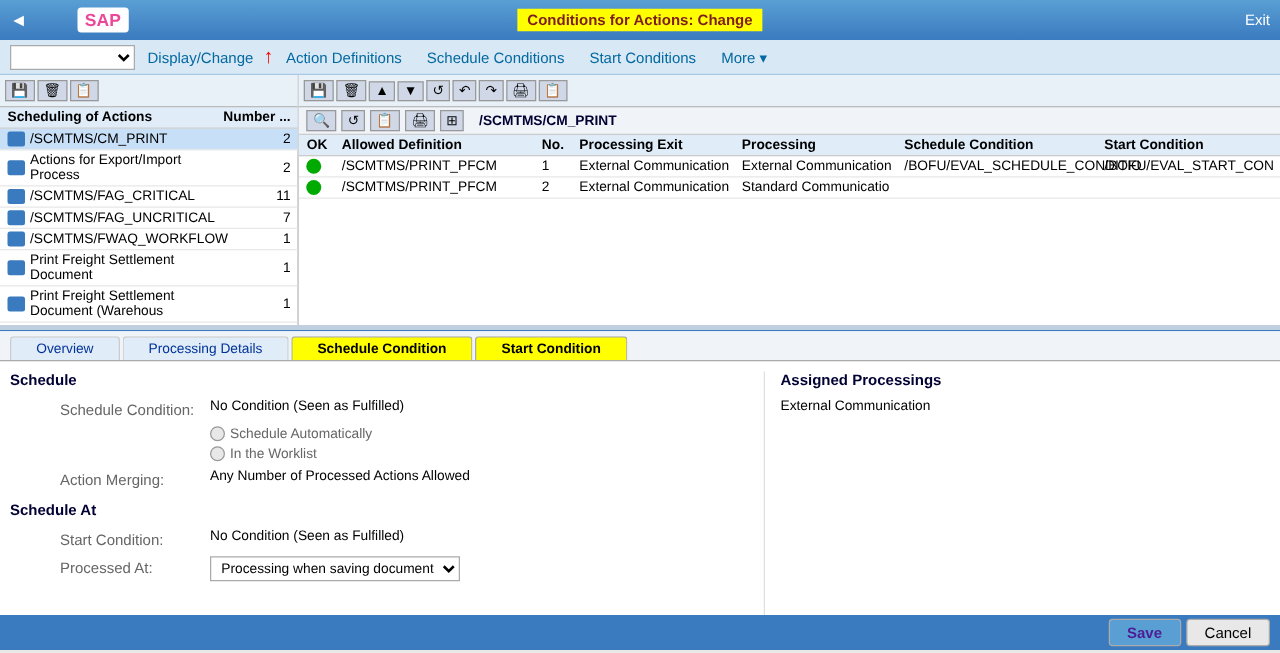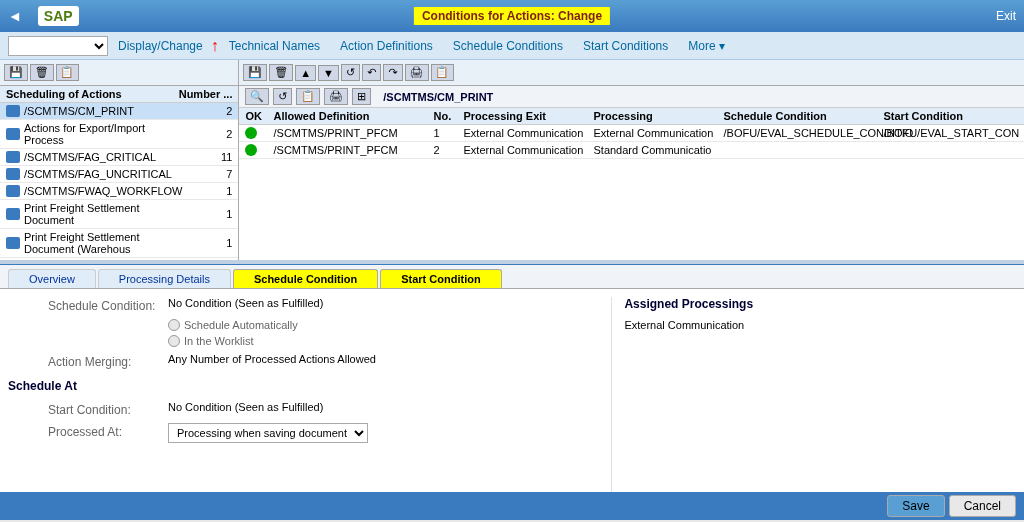--- a/index.html
+++ b/index.html
@@ -13,22 +13,22 @@
       align-items: center;
       padding: 0 8px;
       position: relative;
     }
     .sap-logo {
       background: white;
       border-radius: 3px;
       padding: 2px 6px;
       font-size: 14px;
       font-weight: bold;
-      color: #4d7c0f;
-      margin-left: 16px;
+      color: #ec4899;
+      margin-left: 40px;
     }
     .title-bar-title {
       position: absolute;
       left: 50%;
       transform: translateX(-50%);
       background: #ffff00;
       padding: 2px 8px;
       font-size: 12px;
       font-weight: bold;
       color: #7f1d1d;
@@ -301,21 +301,21 @@
       padding: 0 8px;
       gap: 4px;
     }
     .footer-btn {
       padding: 3px 14px;
       font-size: 12px;
       cursor: pointer;
       border: 1px solid #aaa;
       border-radius: 3px;
     }
-    .save-btn { background: #5a9fd4; color: #000000; font-weight: normal; }
+    .save-btn { background: #5a9fd4; color: #4c1d95; font-weight: bold; }
     .cancel-btn { background: #e8e8e8; color: #000; }
 
     .divider-horizontal {
       height: 4px;
       background: #c0d0e0;
       cursor: row-resize;
     }
   </style>
 </head>
 <body>
@@ -326,21 +326,20 @@
   <div class="title-bar-title">Conditions for Actions: Change</div>
   <span class="exit-btn">Exit</span>
 </div>
 
 <div class="menu-bar">
   <select class="menu-select">
     <option></option>
   </select>
   <span class="menu-item">Display/Change</span>
   <span class="red-arrow">↑</span>
-  <span class="menu-item">Technical Names</span>
   <span class="menu-item">Action Definitions</span>
   <span class="menu-item">Schedule Conditions</span>
   <span class="menu-item">Start Conditions</span>
   <span class="menu-item">More ▾</span>
 </div>
 
 <div style="display:flex; height:200px; background:#f0f0f0;">
 
   <div class="left-panel">
     <div class="left-toolbar">
@@ -456,20 +455,21 @@
     <div class="tab">Overview</div>
     <div class="tab">Processing Details</div>
     <div class="tab active-yellow">Schedule Condition</div>
     <div class="tab active-green-yellow">Start Condition</div>
   </div>
 
   <div class="bottom-content">
 
     <div style="flex:1.2;">
 
+      <div class="section-title">Schedule</div>
 
       <div class="form-row">
         <span class="form-label">Schedule Condition:</span>
         <span class="form-value">No Condition (Seen as Fulfilled)</span>
       </div>
 
       <div class="form-row">
         <span class="form-label"></span>
         <div class="radio-group">
           <div class="radio-item">

